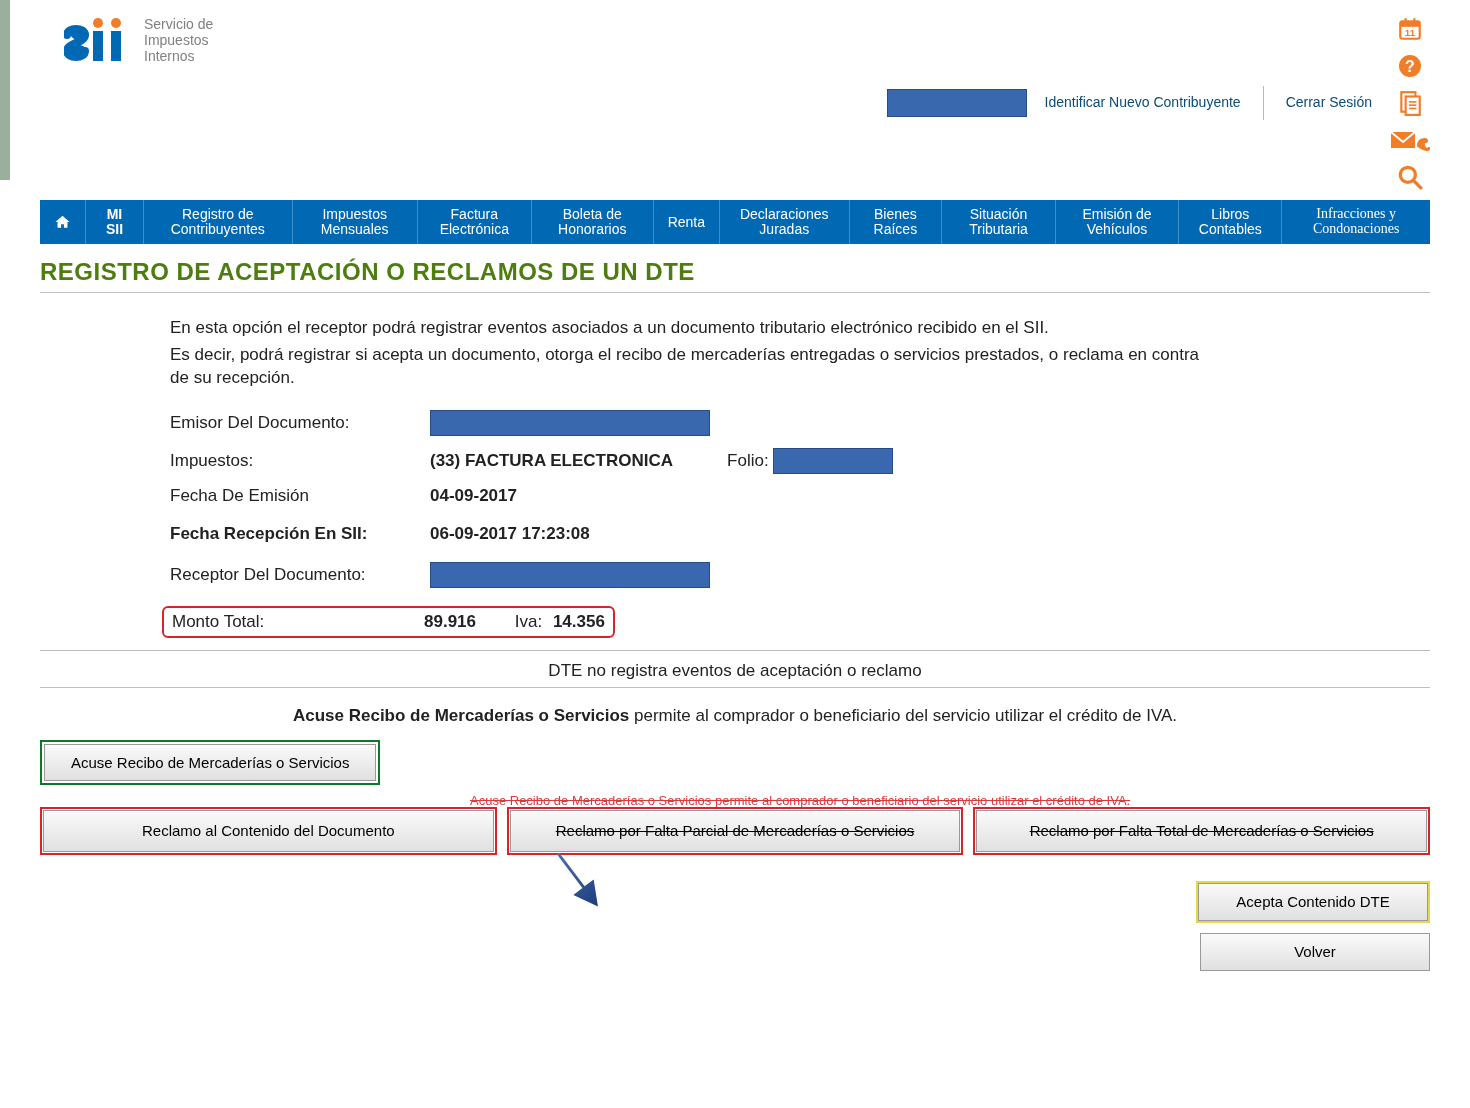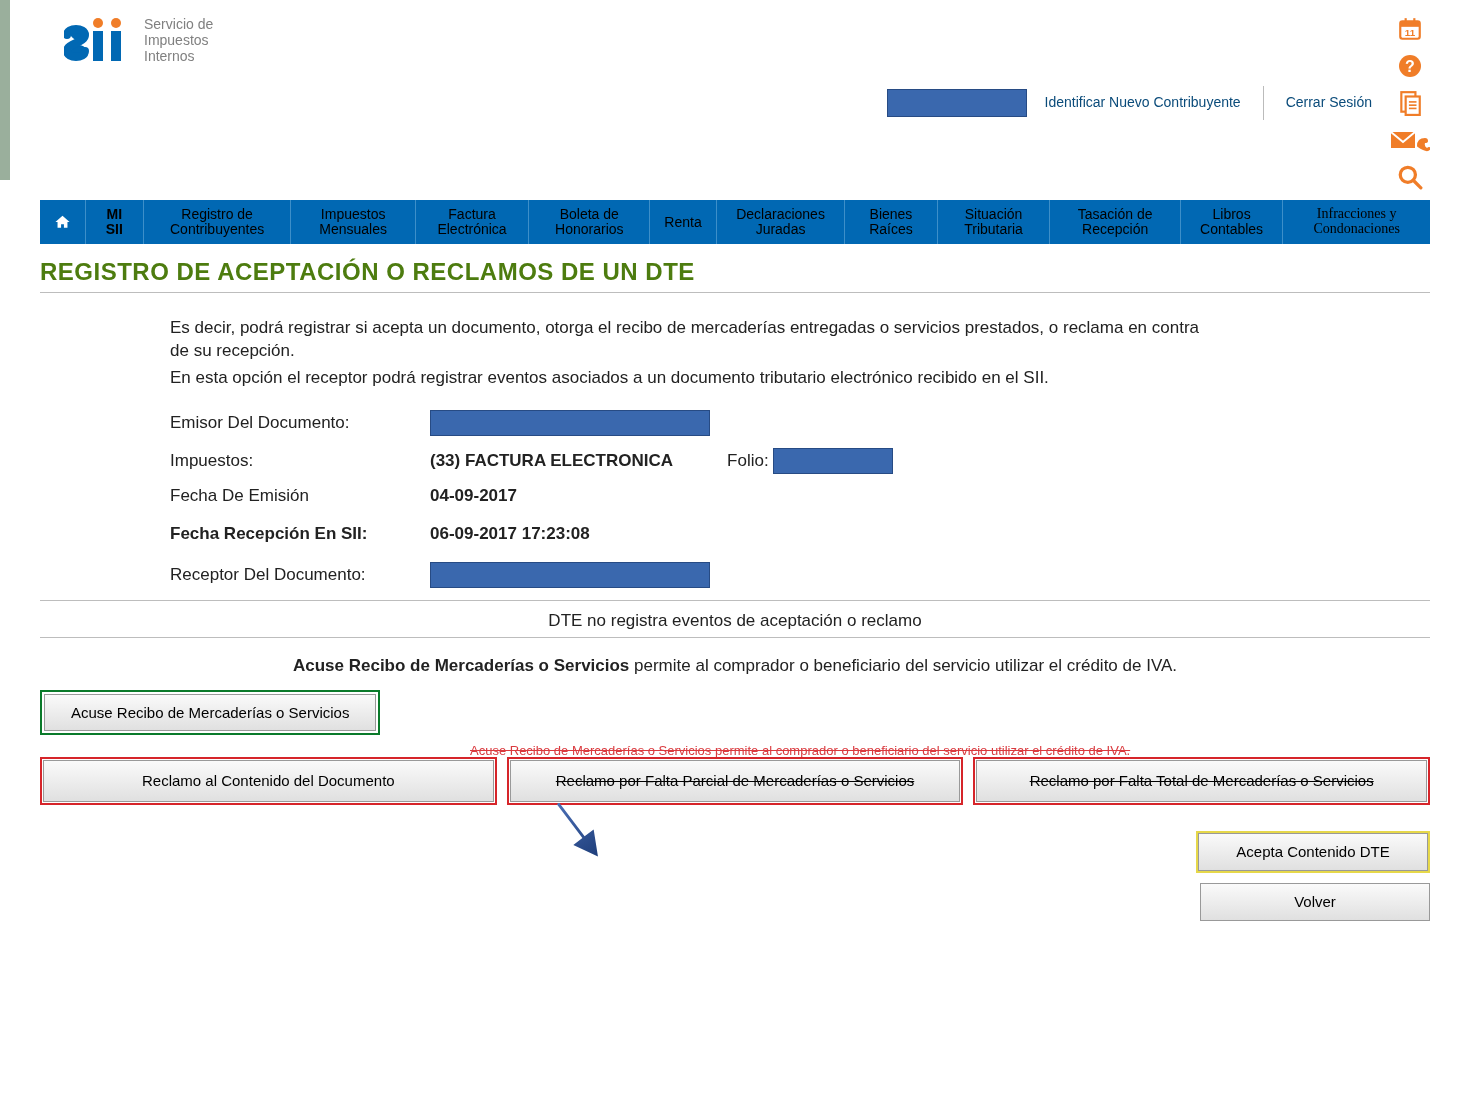--- a/index.html
+++ b/index.html
@@ -14,21 +14,21 @@
   .logo-text { font-size: 14px; color: #808080; line-height: 1.15; }
   .header-right { margin-left: auto; display: flex; align-items: center; gap: 18px; }
   .blue-box-top { width: 140px; height: 28px; background: #3a68ae; border: 1px solid #274b84; }
   .header-link { color: #0a4b7a; font-size: 14px; line-height: 1.1; }
   .header-link-div { border-left: 1px solid #bbb; height: 34px; margin: 0 4px; }
   .icon-row { display: flex; align-items: center; gap: 12px; flex-direction: column; }
   .icon { color: #f07d28; display: inline-flex; align-items: center; justify-content: center; }
 
   
   .nav-bar { background: #0168b3; display: flex; align-items: stretch; height: 44px; }
-  .nav-item { color: #000000; font-size: 14px; display: flex; align-items: center; justify-content: center; text-align: center; padding: 0 14px; border-right: 1px solid #3d8fc9; line-height: 1.05; cursor: pointer; }
+  .nav-item { color: #ffffff; font-size: 14px; display: flex; align-items: center; justify-content: center; text-align: center; padding: 0 14px; border-right: 1px solid #3d8fc9; line-height: 1.05; cursor: pointer; }
   .nav-item:last-child { border-right: none; font-family: Liberation Serif, serif; }
   .nav-home { width: 46px; }
   .nav-home svg { fill: #fff; }
   .nav-misii { font-weight: bold; width: 70px; }
 
   
   .page-title { font-size: 24px; font-weight: bold; color: #4d7c0f; margin: 14px 0 6px 0; letter-spacing: .5px; }
   hr.sep { border: none; border-top: 1px solid #bdbdbd; margin: 6px 0; }
 
   
@@ -156,31 +156,31 @@
     </div>
     <div class="nav-item nav-misii">MI SII</div>
     <div class="nav-item">Registro de Contribuyentes</div>
     <div class="nav-item">Impuestos Mensuales</div>
     <div class="nav-item">Factura Electrónica</div>
     <div class="nav-item">Boleta de Honorarios</div>
     <div class="nav-item">Renta</div>
     <div class="nav-item">Declaraciones Juradas</div>
     <div class="nav-item">Bienes Raíces</div>
     <div class="nav-item">Situación Tributaria</div>
-    <div class="nav-item">Tasación de Recepción</div>
+    <div class="nav-item">Emisión de Vehículos</div>
     <div class="nav-item">Libros Contables</div>
     <div class="nav-item">Infracciones y Condonaciones</div>
   </div>
 
   <div class="page-title">REGISTRO DE ACEPTACIÓN O RECLAMOS DE UN DTE</div>
   <hr class="sep">
 
   <div class="intro">
+    <p>En esta opción el receptor podrá registrar eventos asociados a un documento tributario electrónico recibido en el SII.</p>
     <p>Es decir, podrá registrar si acepta un documento, otorga el recibo de mercaderías entregadas o servicios prestados, o reclama en contra de su recepción.</p>
-    <p>En esta opción el receptor podrá registrar eventos asociados a un documento tributario electrónico recibido en el SII.</p>
   </div>
 
   <div class="details">
     <div class="row">
       <span class="lab">Emisor Del Documento:</span>
       <span class="redacted w280"></span>
     </div>
     <div class="row">
       <span class="lab">Impuestos:</span>
       <span class="val bold">(33) FACTURA ELECTRONICA</span>
@@ -191,20 +191,30 @@
       <span class="lab">Fecha De Emisión</span>
       <span class="val bold">04-09-2017</span>
     </div>
     <div class="row" style="margin-top:18px">
       <span class="lab bold">Fecha Recepción En SII:</span>
       <span class="val bold">06-09-2017 17:23:08</span>
     </div>
     <div class="row" style="margin-top:18px">
       <span class="lab">Receptor Del Documento:</span>
       <span class="redacted w280"></span>
+    </div>
+    <div class="row" style="margin-top:18px">
+      <span class="red-row-box">
+        <span class="lab" style="width:252px">Monto Total:</span>
+        <span class="val monto-val">
+          <b>89.916</b>
+          <span style="margin-left:34px">Iva:</span>
+          <b style="margin-left:6px">14.356</b>
+        </span>
+      </span>
     </div>
   </div>
 
   <hr class="sep">
 
   <div class="events-block">
     <div class="events-msg">DTE no registra eventos de aceptación o reclamo</div>
   </div>
 
   <hr class="sep">

